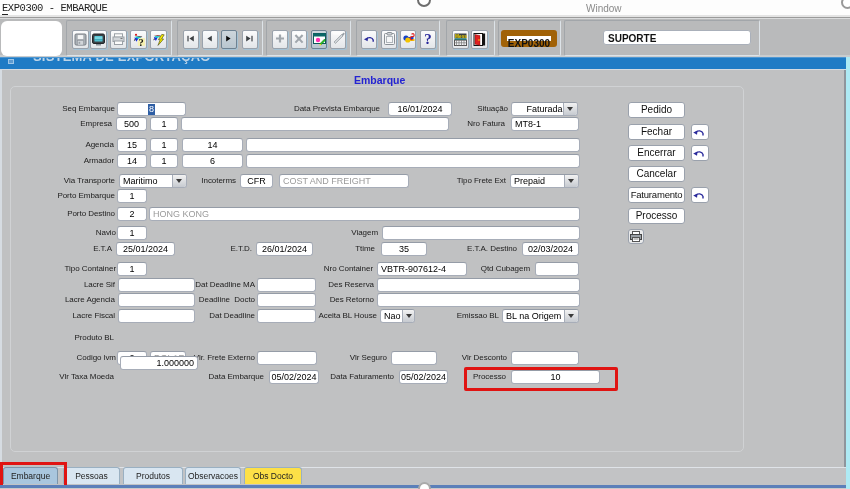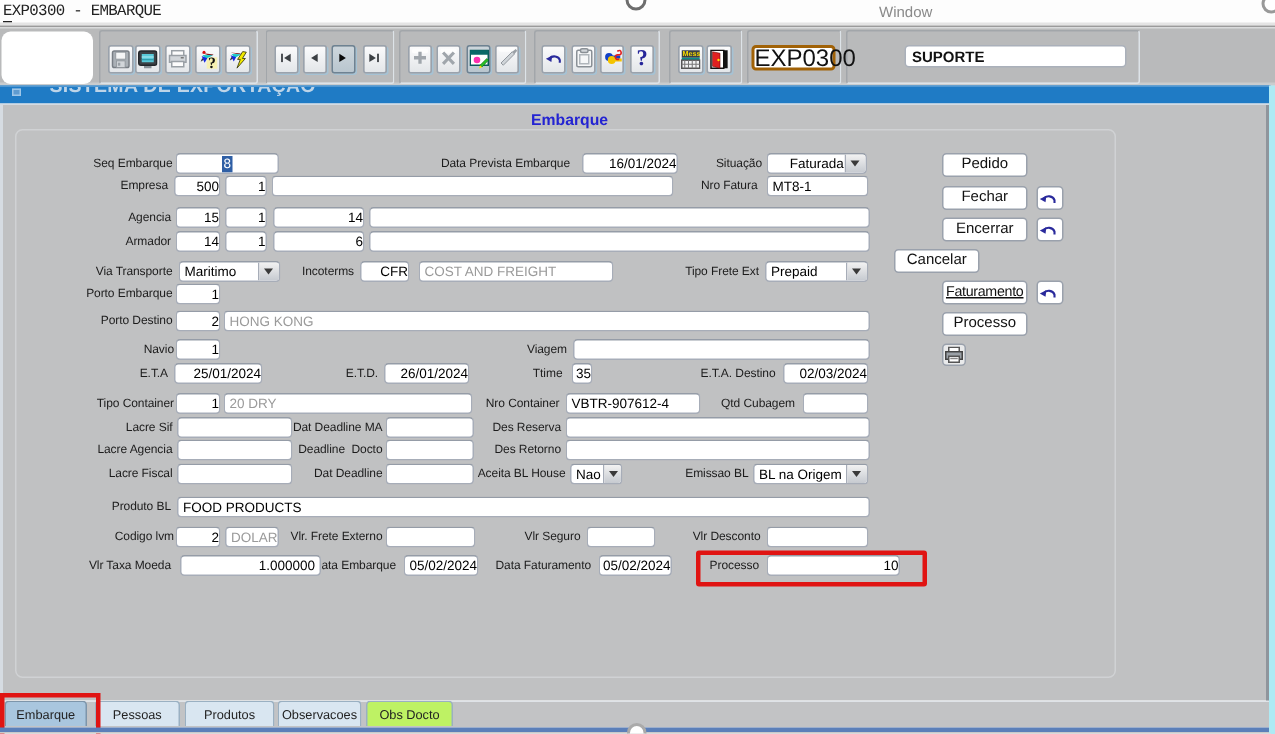--- a/index.html
+++ b/index.html
@@ -1,20 +1,20 @@
 <!DOCTYPE html>
 <html><head><meta charset="utf-8">
 <style>
 html,body{margin:0;padding:0;}
 body{width:850px;height:489px;overflow:hidden;background:#fdfdfd;font-family:"Liberation Sans",sans-serif;}
 #pg{position:relative;width:850px;height:489px;overflow:hidden;}
 .ab{position:absolute;}
 .L{position:absolute;font-size:8px;letter-spacing:-0.05px;color:#1c1c1c;line-height:14px;white-space:nowrap;transform:translateX(-100%);}
 .F{position:absolute;background:#fff;border:1px solid #a7adb8;border-top-color:#959ca7;border-radius:3px;height:14px;box-sizing:border-box;font-size:9px;color:#000;line-height:12px;padding:0 3px;white-space:nowrap;overflow:hidden;}
-.c{text-align:right;padding:0 0;}
+.c{text-align:center;padding:0 0;}
 .r{text-align:right;}
 .d2{font-size:9px;}
 .dis{color:#9a9a9a;}
 .DD{position:absolute;background:#fff;border:1px solid #a7adb8;border-top-color:#959ca7;border-radius:3px;height:14px;box-sizing:border-box;font-size:9px;color:#000;line-height:12px;padding:0 3px;white-space:nowrap;}
 .DD i{position:absolute;right:0;top:0;bottom:0;width:13px;font-style:normal;background:linear-gradient(#f2f2f2,#c6cad0);border-left:1px solid #a7adb8;border-radius:0 2px 2px 0;}
 .DD i:after{content:"";position:absolute;left:3px;top:4px;border:3.2px solid transparent;border-top:4.2px solid #3a3a3a;}
 .B{position:absolute;background:#fff;border:1px solid #9aa1ac;border-radius:3px;height:16px;width:57px;box-sizing:border-box;font-size:10px;color:#111;text-align:center;line-height:14px;white-space:nowrap;}
 .UB{position:absolute;background:#fff;border:1px solid #9aa1ac;border-radius:3px;height:16px;width:18px;box-sizing:border-box;}
 .tb{position:absolute;background:linear-gradient(#fbfbfc,#e3e6e9);border:1px solid #9aa2ac;border-radius:2px;box-sizing:border-box;box-shadow:1px 1px 0 #a5c2d4;}
 .redbox{position:absolute;border:3px solid #e01412;}
@@ -169,21 +169,21 @@
       </svg>
     </div>
   <div class="tb" style="left:471px;top:30px;width:17px;height:19px;">
       <svg width="13" height="13" viewBox="0 0 13 13" style="position:absolute;left:1px;top:2px;">
         <rect x="1" y="0.5" width="8.5" height="12" fill="#fff" stroke="#111"></rect>
         <path d="M2 1.5 L7 2.5 L7 12.5 L2 11.2 Z" fill="#e02020" stroke="#6a0c0c" stroke-width="0.4"></path>
         <rect x="9.5" y="0.5" width="2.6" height="12" fill="#111"></rect>
         <circle cx="6" cy="7" r="0.8" fill="#ffe400"></circle>
       </svg>
     </div>
-  <div class="ab" style="left:501px;top:30px;width:56px;height:17px;background:#fff;border:2px solid #a16207;border-radius:3px;box-sizing:border-box;font-size:16px;font-weight:normal;text-align:center;line-height:15px;color:#111;">EXP0300</div>
+  <div class="ab" style="left:501px;top:30px;width:56px;height:17px;background:#fff;border:6px solid #a16207;border-radius:3px;box-sizing:border-box;font-size:10px;font-weight:bold;text-align:center;line-height:15px;color:#111;">EXP0300</div>
   <div class="ab" style="left:603px;top:30px;width:148px;height:15px;background:#fff;border:1px solid #aab0ba;border-radius:3px;box-sizing:border-box;font-size:10px;font-weight:bold;line-height:15px;color:#111;padding-left:4px;">SUPORTE</div>
   <div class="ab" style="left:1px;top:21px;width:61px;height:35px;background:#fff;border-radius:6px;"></div>
 
   <div class="ab" style="left:0;top:57px;width:847px;height:12px;background:#1f7bc5;overflow:hidden;border-top:1px solid #4f97d2;box-sizing:border-box;">
     <div style="position:absolute;left:33px;top:-8px;font-size:13px;line-height:13px;font-weight:bold;color:#bdd4e8;letter-spacing:0.2px;">SISTEMA DE EXPORTAÇÃO</div>
     <div style="position:absolute;left:8px;top:1px;width:6px;height:5px;background:#5e9bd0;border:1px solid #9ec6e8;box-sizing:border-box;"></div>
   </div>
   <div class="ab" style="left:0;top:69px;width:847px;height:1px;background:#d4dbe2;"></div>
 
   <div class="ab" style="left:0;top:70px;width:846px;height:397px;background:#c0c1c2;border-left:2px solid #d6dce2;box-sizing:border-box;"></div>
@@ -229,27 +229,26 @@
   <div class="L" style="left:116px;top:226px;">Navio</div>
   <div class="L" style="left:378px;top:226px;">Viagem</div>
   <div class="F c" style="left:117px;top:226px;width:30px;">1</div>
   <div class="F" style="left:382px;top:226px;width:198px;"></div>
   <div class="L" style="left:112px;top:242px;">E.T.A</div>
   <div class="L" style="left:252px;top:242px;">E.T.D.</div>
   <div class="L" style="left:375px;top:242px;">Ttime</div>
   <div class="L" style="left:517px;top:242px;">E.T.A. Destino</div>
   <div class="F c" style="left:116px;top:242px;width:59px;">25/01/2024</div>
   <div class="F c" style="left:256px;top:242px;width:57px;">26/01/2024</div>
-  <div class="F c" style="left:381px;top:242px;width:14px;">35</div>
+  <div class="F c" style="left:381px;top:242px;width:46px;">35</div>
   <div class="F c" style="left:522px;top:242px;width:57px;">02/03/2024</div>
   <div class="L" style="left:116px;top:262px;">Tipo Container</div>
   <div class="L" style="left:373px;top:262px;">Nro Container</div>
   <div class="L" style="left:530px;top:262px;">Qtd Cubagem</div>
   <div class="F c" style="left:117px;top:262px;width:30px;">1</div>
-  <div class="F dis" style="left:149px;top:262px;width:166px;">20 DRY</div>
   <div class="F" style="left:377px;top:262px;width:90px;">VBTR-907612-4</div>
   <div class="F" style="left:535px;top:262px;width:44px;"></div>
   <div class="L" style="left:115px;top:278px;">Lacre Sif</div>
   <div class="L" style="left:255px;top:278px;">Dat Deadline MA</div>
   <div class="L" style="left:374px;top:278px;">Des Reserva</div>
   <div class="F" style="left:118px;top:278px;width:77px;"></div>
   <div class="F" style="left:257px;top:278px;width:59px;"></div>
   <div class="F" style="left:377px;top:278px;width:203px;"></div>
   <div class="L" style="left:115px;top:293px;">Lacre Agencia</div>
   <div class="L" style="left:255px;top:293px;">Deadline&nbsp; Docto</div>
@@ -259,44 +258,43 @@
   <div class="F" style="left:377px;top:293px;width:203px;"></div>
   <div class="L" style="left:115px;top:309px;">Lacre Fiscal</div>
   <div class="L" style="left:255px;top:309px;">Dat Deadline</div>
   <div class="L" style="left:377px;top:309px;">Aceita BL House</div>
   <div class="L" style="left:499px;top:309px;">Emissao BL</div>
   <div class="F" style="left:118px;top:309px;width:77px;"></div>
   <div class="F" style="left:257px;top:309px;width:59px;"></div>
   <div class="DD" style="left:380px;top:309px;width:35px;">Nao<i style="width:11px;"></i></div>
   <div class="DD" style="left:502px;top:309px;width:77px;">BL na Origem<i style=""></i></div>
   <div class="L" style="left:114px;top:331px;">Produto BL</div>
-  <div class="F" style="left:118px;top:331px;width:462px;">FOOD PRODUCTS</div>
   <div class="L" style="left:116px;top:351px;">Codigo lvm</div>
   <div class="L" style="left:255px;top:351px;">Vlr. Frete Externo</div>
   <div class="L" style="left:387px;top:351px;">Vlr Seguro</div>
   <div class="L" style="left:507px;top:351px;">Vlr Desconto</div>
   <div class="F c" style="left:117px;top:351px;width:30px;">2</div>
   <div class="F dis" style="left:150px;top:351px;width:36px;">DOLAR</div>
   <div class="F" style="left:257px;top:351px;width:60px;"></div>
   <div class="F" style="left:391px;top:351px;width:46px;"></div>
   <div class="F" style="left:511px;top:351px;width:68px;"></div>
   <div class="L" style="left:114px;top:370px;">Vlr Taxa Moeda</div>
   <div class="L" style="left:264px;top:370px;">Data Embarque</div>
   <div class="L" style="left:394px;top:370px;">Data Faturamento</div>
   <div class="L" style="left:506px;top:370px;">Processo</div>
-  <div class="F r" style="left:120px;top:370px;width:94px;">1.000000</div>
+  <div class="F r" style="left:120px;top:356px;width:78px;">1.000000</div>
   <div class="F c d2" style="left:269px;top:370px;width:50px;">05/02/2024</div>
   <div class="F c d2" style="left:399px;top:370px;width:49px;">05/02/2024</div>
   <div class="F c" style="left:511px;top:370px;width:89px;">10</div>
   <div class="redbox" style="left:464px;top:367px;width:148px;height:18px;border-radius:2px;"></div>
   <div class="B" style="left:628px;top:102px;">Pedido</div>
   <div class="B" style="left:628px;top:124px;">Fechar</div>
   <div class="B" style="left:628px;top:145px;">Encerrar</div>
-  <div class="B" style="left:596px;top:166px;">Cancelar</div>
-  <div class="B" style="left:628px;top:187px;font-size:9.5px;letter-spacing:-0.2px;text-decoration:underline;">Faturamento</div>
+  <div class="B" style="left:628px;top:166px;">Cancelar</div>
+  <div class="B" style="left:628px;top:187px;font-size:9.5px;letter-spacing:-0.2px;">Faturamento</div>
   <div class="B" style="left:628px;top:208px;">Processo</div>
   <div class="UB" style="left:691px;top:124px;">
       <svg width="16" height="14" viewBox="0 0 16 14" style="position:absolute;left:0px;top:0px;">
         <path d="M3.8 7.4 A4.0 3.4 0 0 1 11.0 8.4 L11.0 10.4" fill="none" stroke="#2a2a9c" stroke-width="1.4"></path>
         <path d="M1.2 7.6 L5.6 5.5 L5.0 9.8 Z" fill="#2a2a9c"></path>
       </svg>
     </div>
   <div class="UB" style="left:691px;top:145px;">
       <svg width="16" height="14" viewBox="0 0 16 14" style="position:absolute;left:0px;top:0px;">
         <path d="M3.8 7.4 A4.0 3.4 0 0 1 11.0 8.4 L11.0 10.4" fill="none" stroke="#2a2a9c" stroke-width="1.4"></path>
@@ -317,21 +315,21 @@
         <rect x="3.5" y="7.5" width="5" height="1" fill="#888"></rect>
       </svg>
     </div>
 
   <div class="ab" style="left:0;top:467px;width:846px;height:1px;background:#dfe3e8;"></div>
   <div class="ab" style="left:0;top:468px;width:846px;height:17px;background:#c2c3c5;"></div>
   <div class="ab" style="left:3px;top:467px;width:55px;height:17px;background:#a9c6de;border:1px solid #7d95aa;border-bottom:none;border-radius:3px 3px 0 0;box-sizing:border-box;font-size:8.5px;color:#222;text-align:center;line-height:16px;">Embarque</div>
   <div class="ab" style="left:63px;top:467px;width:57px;height:17px;background:#d9e6f1;border:1px solid #9ab0c2;border-bottom:none;border-radius:3px 3px 0 0;box-sizing:border-box;font-size:8.5px;color:#222;text-align:center;line-height:16px;">Pessoas</div>
   <div class="ab" style="left:123px;top:467px;width:60px;height:17px;background:#d9e6f1;border:1px solid #9ab0c2;border-bottom:none;border-radius:3px 3px 0 0;box-sizing:border-box;font-size:8.5px;color:#222;text-align:center;line-height:16px;">Produtos</div>
   <div class="ab" style="left:185px;top:467px;width:56px;height:17px;background:#d9e6f1;border:1px solid #9ab0c2;border-bottom:none;border-radius:3px 3px 0 0;box-sizing:border-box;font-size:8.5px;color:#222;text-align:center;line-height:16px;">Observacoes</div>
-  <div class="ab" style="left:244px;top:467px;width:58px;height:17px;background:#bef264;border:1px solid #9ab0c2;border-bottom:none;border-radius:3px 3px 0 0;box-sizing:border-box;font-size:8.5px;color:#222;text-align:center;line-height:16px;">Obs Docto</div>
+  <div class="ab" style="left:244px;top:467px;width:58px;height:17px;background:#fde047;border:1px solid #9ab0c2;border-bottom:none;border-radius:3px 3px 0 0;box-sizing:border-box;font-size:8.5px;color:#222;text-align:center;line-height:16px;">Obs Docto</div>
   <div class="redbox" style="left:0px;top:462px;width:61px;height:27px;"></div>
   <div class="ab" style="left:0;top:485px;width:850px;height:3px;background:#5b7fb9;"></div>
   <div class="ab" style="left:0;top:488px;width:850px;height:1px;background:#c9c9c9;"></div>
   <div class="ab" style="left:418px;top:482px;width:9px;height:9px;background:#fff;border:2px solid #aaa;border-radius:50%;"></div>
 
   <div class="ab" style="left:846px;top:57px;width:4px;height:432px;background:#aeeaf4;"></div>
   <div class="ab" style="left:844px;top:70px;width:2px;height:397px;background:#8f959c;"></div>
 </div>
 
 </body></html>

